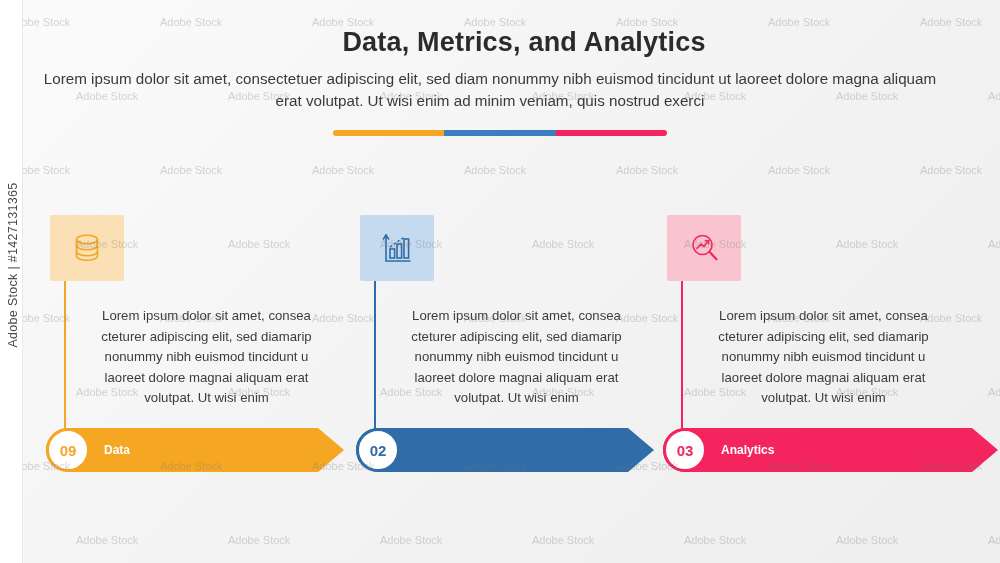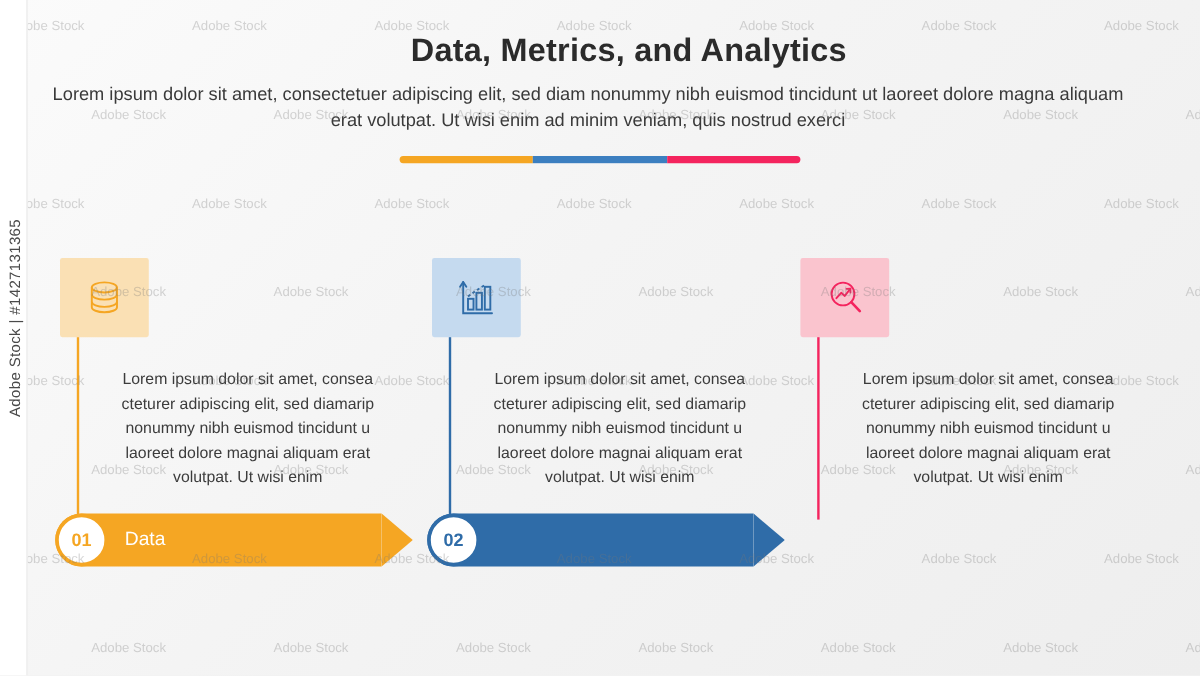--- a/index.html
+++ b/index.html
@@ -169,22 +169,22 @@
     font-size: 15px;
     font-weight: bold;
   }
   .bar-label {
     position: absolute;
     left: 58px;
     top: 0;
     height: 44px;
     line-height: 44px;
     color: #ffffff;
-    font-size: 16px;
-    font-weight: normal;
+    font-size: 12px;
+    font-weight: bold;
   }
   svg { display: block; }
 </style>
 </head>
 <body>
 
 <div class="stage">
 
   <div class="title">Data, Metrics, and Analytics</div>
   <div class="subtitle">Lorem ipsum dolor sit amet, consectetuer adipiscing elit, sed diam nonummy nibh euismod tincidunt ut laoreet dolore magna aliquam erat volutpat. Ut wisi enim ad minim veniam, quis nostrud exerci</div>
@@ -210,21 +210,21 @@
     <div class="desc" style="left:84px;">Lorem ipsum dolor sit amet, consea cteturer adipiscing elit, sed diamarip nonummy nibh euismod tincidunt u laoreet dolore magnai aliquam erat volutpat. Ut wisi enim</div>
 
     <div class="bar" style="left:46px; width:298px;">
       <div class="bar-body" id="bb0" style="width: 272px; background: rgb(245, 166, 35);"></div>
       <div class="bar-tip" id="bt0" style="left:272px;">
         <svg width="26" height="44" viewBox="0 0 26 44">
             <polygon points="0,0 26,22 0,44" id="tip0" fill="#f5a623"></polygon>
           </svg>
       </div>
       <div class="badge" id="bd0" style="border: 3px solid rgb(245, 166, 35); color: rgb(245, 166, 35);">
-        <span>01</span>
+        <span>09</span>
       </div>
       <div class="bar-label">Data</div>
     </div>
   </div>
 
   <div class="col" style="left:313px;">
     <div class="icon-box" id="ib1" style="left: 47px; background: rgb(197, 218, 239);">
       <span>
         <svg width="36" height="36" viewBox="0 0 36 36" fill="none" stroke="#2f6ca8" stroke-width="1.6">
           <path d="M7 5 v26 h24" stroke-linecap="round"></path>
@@ -259,20 +259,32 @@
           <circle cx="16.5" cy="15" r="9.5"></circle>
           <path d="M23.4 21.8 L30.5 29.2" stroke-linecap="round" stroke-width="2.2"></path>
           <path d="M11 18.5 l4 -4.5 l3 2.6 l4.6 -6" stroke-linecap="round" stroke-linejoin="round"></path>
           <path d="M22.6 10.6 l0.1 3.1 M22.6 10.6 l-3.1 0.1" stroke-linecap="round"></path>
         </svg>
       </span>
     </div>
     <div class="connector" id="cn2" style="left: 55px; background: rgb(244, 36, 94);"></div>
     <div class="desc" style="left:75px;">Lorem ipsum dolor sit amet, consea cteturer adipiscing elit, sed diamarip nonummy nibh euismod tincidunt u laoreet dolore magnai aliquam erat volutpat. Ut wisi enim</div>
 
+    <div class="bar" style="left:37px; width:335px;">
+      <div class="bar-body" id="bb2" style="width: 309px; background: rgb(244, 36, 94);"></div>
+      <div class="bar-tip" id="bt2" style="left:309px;">
+        <svg width="26" height="44" viewBox="0 0 26 44">
+            <polygon points="0,0 26,22 0,44" id="tip2" fill="#f4245e"></polygon>
+          </svg>
+      </div>
+      <div class="badge" id="bd2" style="border: 3px solid rgb(244, 36, 94); color: rgb(244, 36, 94);">
+        <span>03</span>
+      </div>
+      <div class="bar-label">Analytics</div>
+    </div>
   </div>
 
   <div class="wm-grid">
       <div class="wm-tile" style="left: 8px; top: 16px;">Adobe Stock</div>
       <div class="wm-tile" style="left: 160px; top: 16px;">Adobe Stock</div>
       <div class="wm-tile" style="left: 312px; top: 16px;">Adobe Stock</div>
       <div class="wm-tile" style="left: 464px; top: 16px;">Adobe Stock</div>
       <div class="wm-tile" style="left: 616px; top: 16px;">Adobe Stock</div>
       <div class="wm-tile" style="left: 768px; top: 16px;">Adobe Stock</div>
       <div class="wm-tile" style="left: 920px; top: 16px;">Adobe Stock</div>

